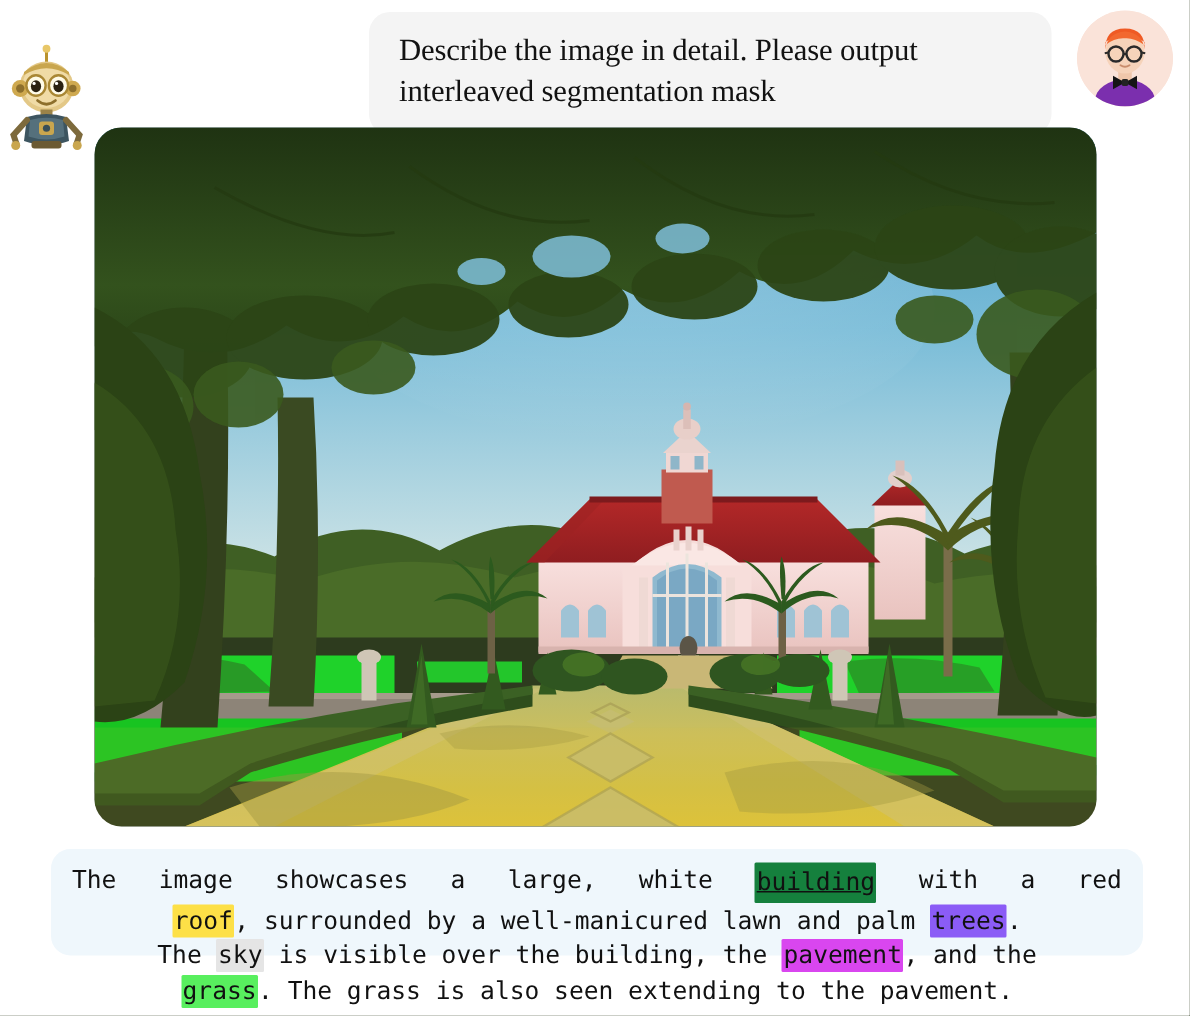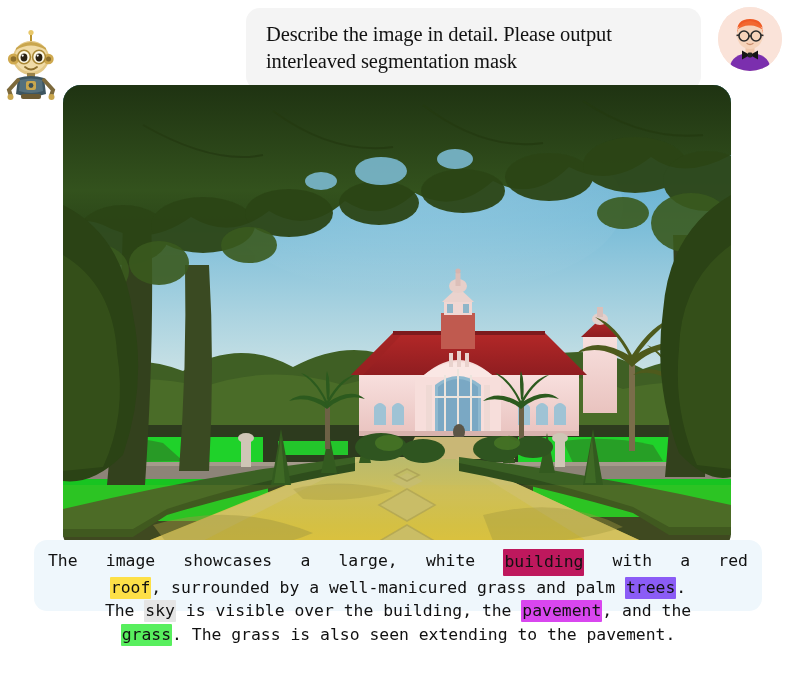--- a/index.html
+++ b/index.html
@@ -73,21 +73,21 @@
     overflow: hidden;
     background: #2d3b1e;
   }
   .scene { position:absolute; inset:0; }
   .scene svg { display:block; width:100%; height:100%; }
 
   
   .answer-bubble {
     position: absolute;
     left: 34px;
-    top: 540px;
+    top: 566px;
     width: 728px;
     height: 71px;
     background: #eff7fc;
     border-radius: 13px;
     box-sizing: border-box;
     padding: 9px 14px 20px 14px;
   }
   .answer-text {
     font-family: "DejaVu Sans Mono", "Liberation Mono", monospace;
     font-size: 16.4px;
@@ -105,21 +105,21 @@
   .answer-text .line.justified {
     display: flex;
     justify-content: space-between;
     white-space: pre;
   }
   mark {
     padding: 1px 1px 2px 1px;
     border-radius: 1px;
     color: #111111;
   }
-  mark.hl-building { background: #be185d; }
+  mark.hl-building { background: #15803d; text-decoration: underline; }
   mark.hl-roof     { background: #fde047; }
   mark.hl-trees    { background: #8b5cf6; }
   mark.hl-sky      { background: #e5e5e5; }
   mark.hl-pavement { background: #d946ef; }
   mark.hl-grass    { background: #58ef5e; }
 </style>
 </head>
 <body>
 
 <div class="prompt-row">
@@ -463,20 +463,20 @@
       <rect x="0" y="400" width="668" height="66" fill="#e0c93c" opacity="0.10"></rect>
     </svg>
   </div>
 </div>
 
 <div class="answer-bubble">
   <div class="answer-text">
 
     <span class="line justified"><span>The</span><span>image</span><span>showcases</span><span>a</span><span>large,</span><span>white</span><mark class="hl-building">building</mark><span>with</span><span>a</span><span>red</span></span>
 
-    <span class="line"><mark class="hl-roof">roof</mark><span>, surrounded by a well-manicured grass and palm </span><mark class="hl-trees">trees</mark><span>.</span></span>
+    <span class="line"><mark class="hl-roof">roof</mark><span>, surrounded by a well-manicured lawn and palm </span><mark class="hl-trees">trees</mark><span>.</span></span>
 
     <span class="line"><span>The </span><mark class="hl-sky">sky</mark><span> is visible over the building, the </span><mark class="hl-pavement">pavement</mark><span>, and the</span></span>
 
     <span class="line"><mark class="hl-grass">grass</mark><span>. The grass is also seen extending to the pavement.</span></span>
 
   </div>
 </div>
 
 </body></html>

